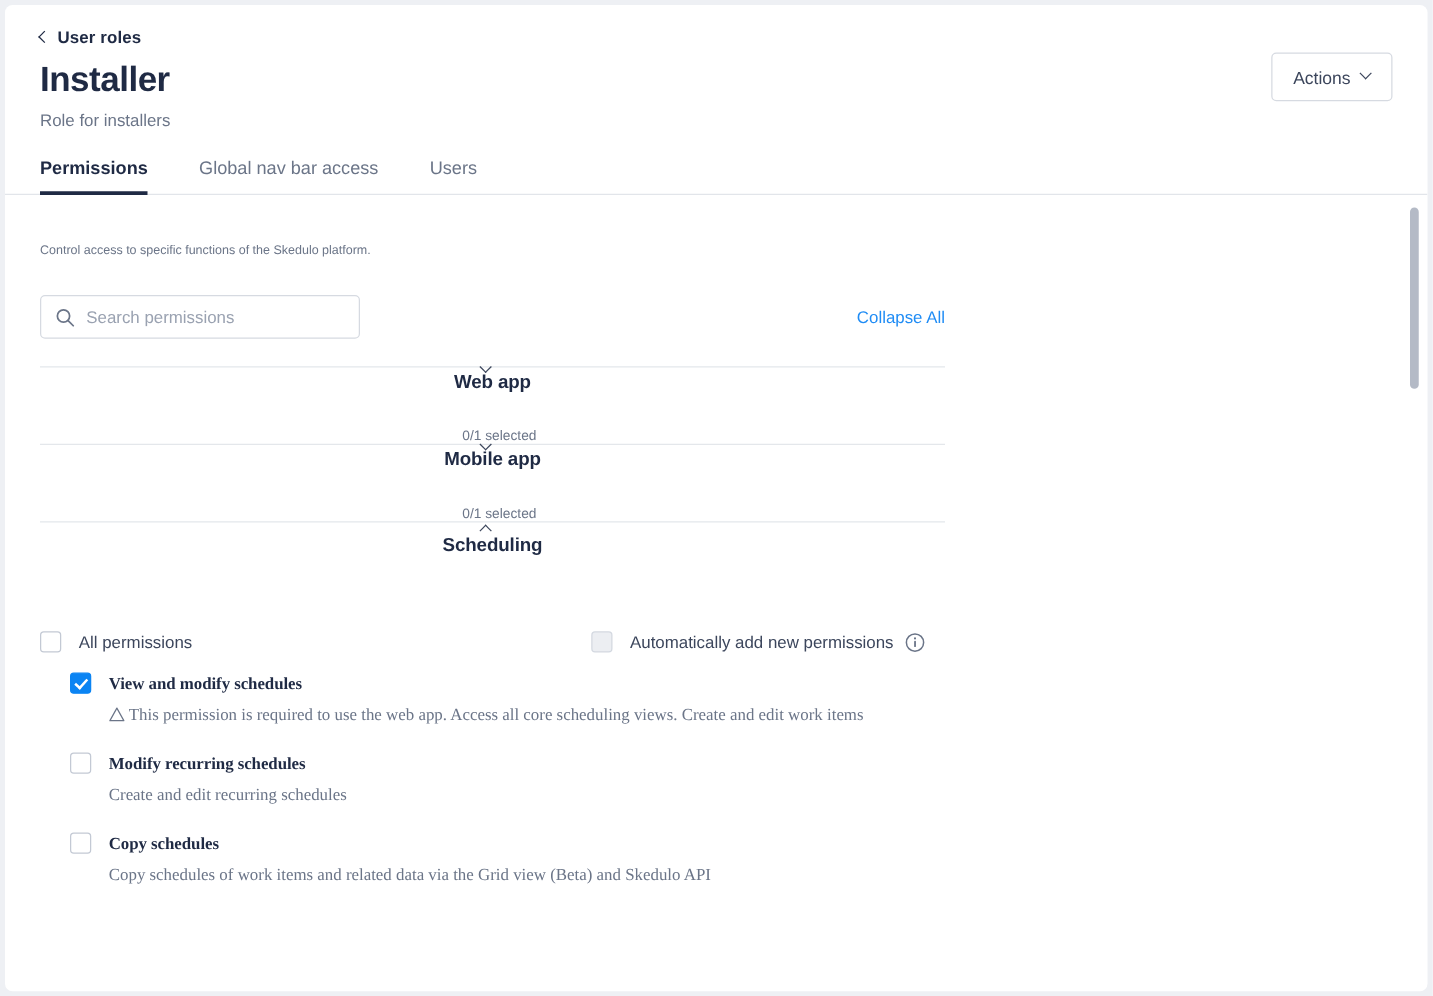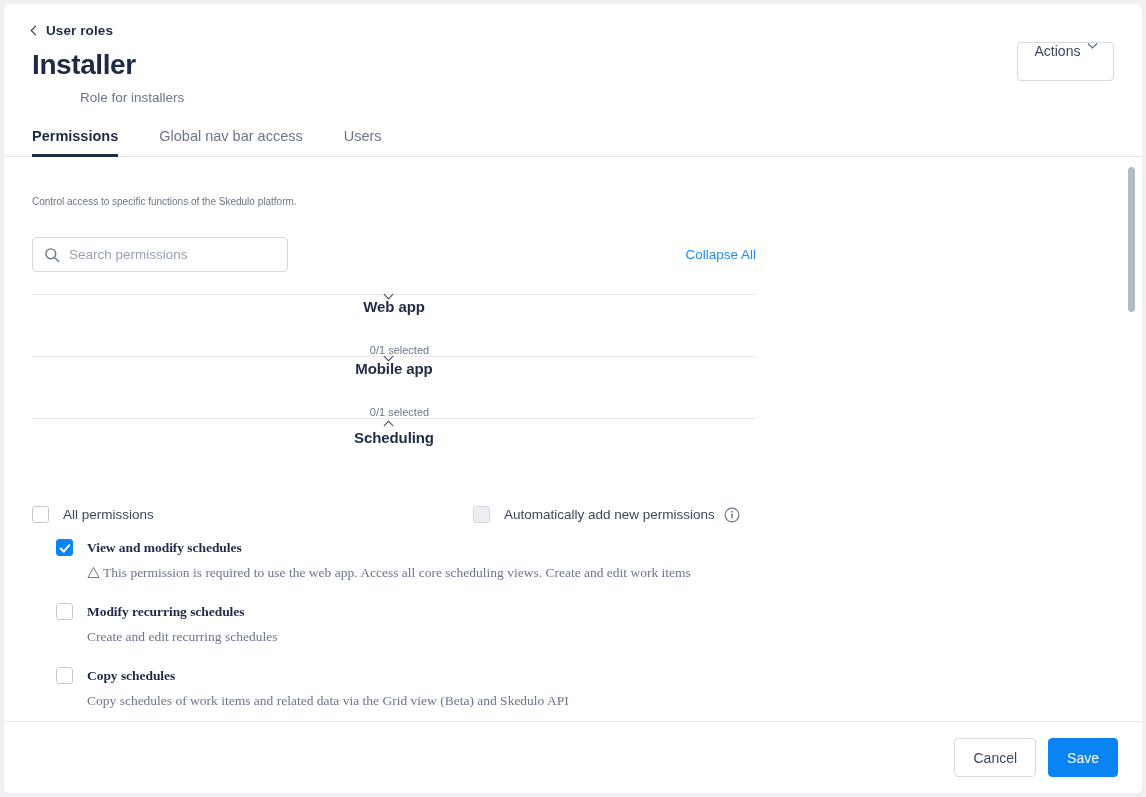--- a/index.html
+++ b/index.html
@@ -60,35 +60,34 @@
     letter-spacing: -0.4px;
     margin-top: 9px;
     line-height: 34px;
   }
 
   .page-subtitle {
     font-size: 13.5px;
     color: #6b7588;
     margin-top: 7px;
     line-height: 18px;
-    margin-left: 48px;
   }
 
   .actions-button {
     position: absolute;
     right: 28px;
     top: 38px;
     min-width: 97px;
     height: 39px;
     padding: 0 14px;
     background: #ffffff;
     border: 1px solid #d6dae1;
     border-radius: 4px;
     display: flex;
-    align-items: flex-start;
+    align-items: center;
     justify-content: center;
     gap: 9px;
     font-size: 14px;
     color: #3c465c;
     cursor: pointer;
   }
   .chev-down {
     display: inline-block;
     width: 7px;
     height: 7px;
@@ -499,18 +498,14 @@
         <div class="perm-desc">Copy schedules of work items and related data via the Grid view (Beta) and Skedulo API</div>
       </div>
 
     </div>
 
     <div class="scrollbar-track">
       <div class="scrollbar-thumb"></div>
     </div>
   </div>
 
-  <div class="footer">
-    <div class="btn btn-cancel">Cancel</div>
-    <div class="btn btn-save">Save</div>
-  </div>
 
 </div>
 
 </body></html>

